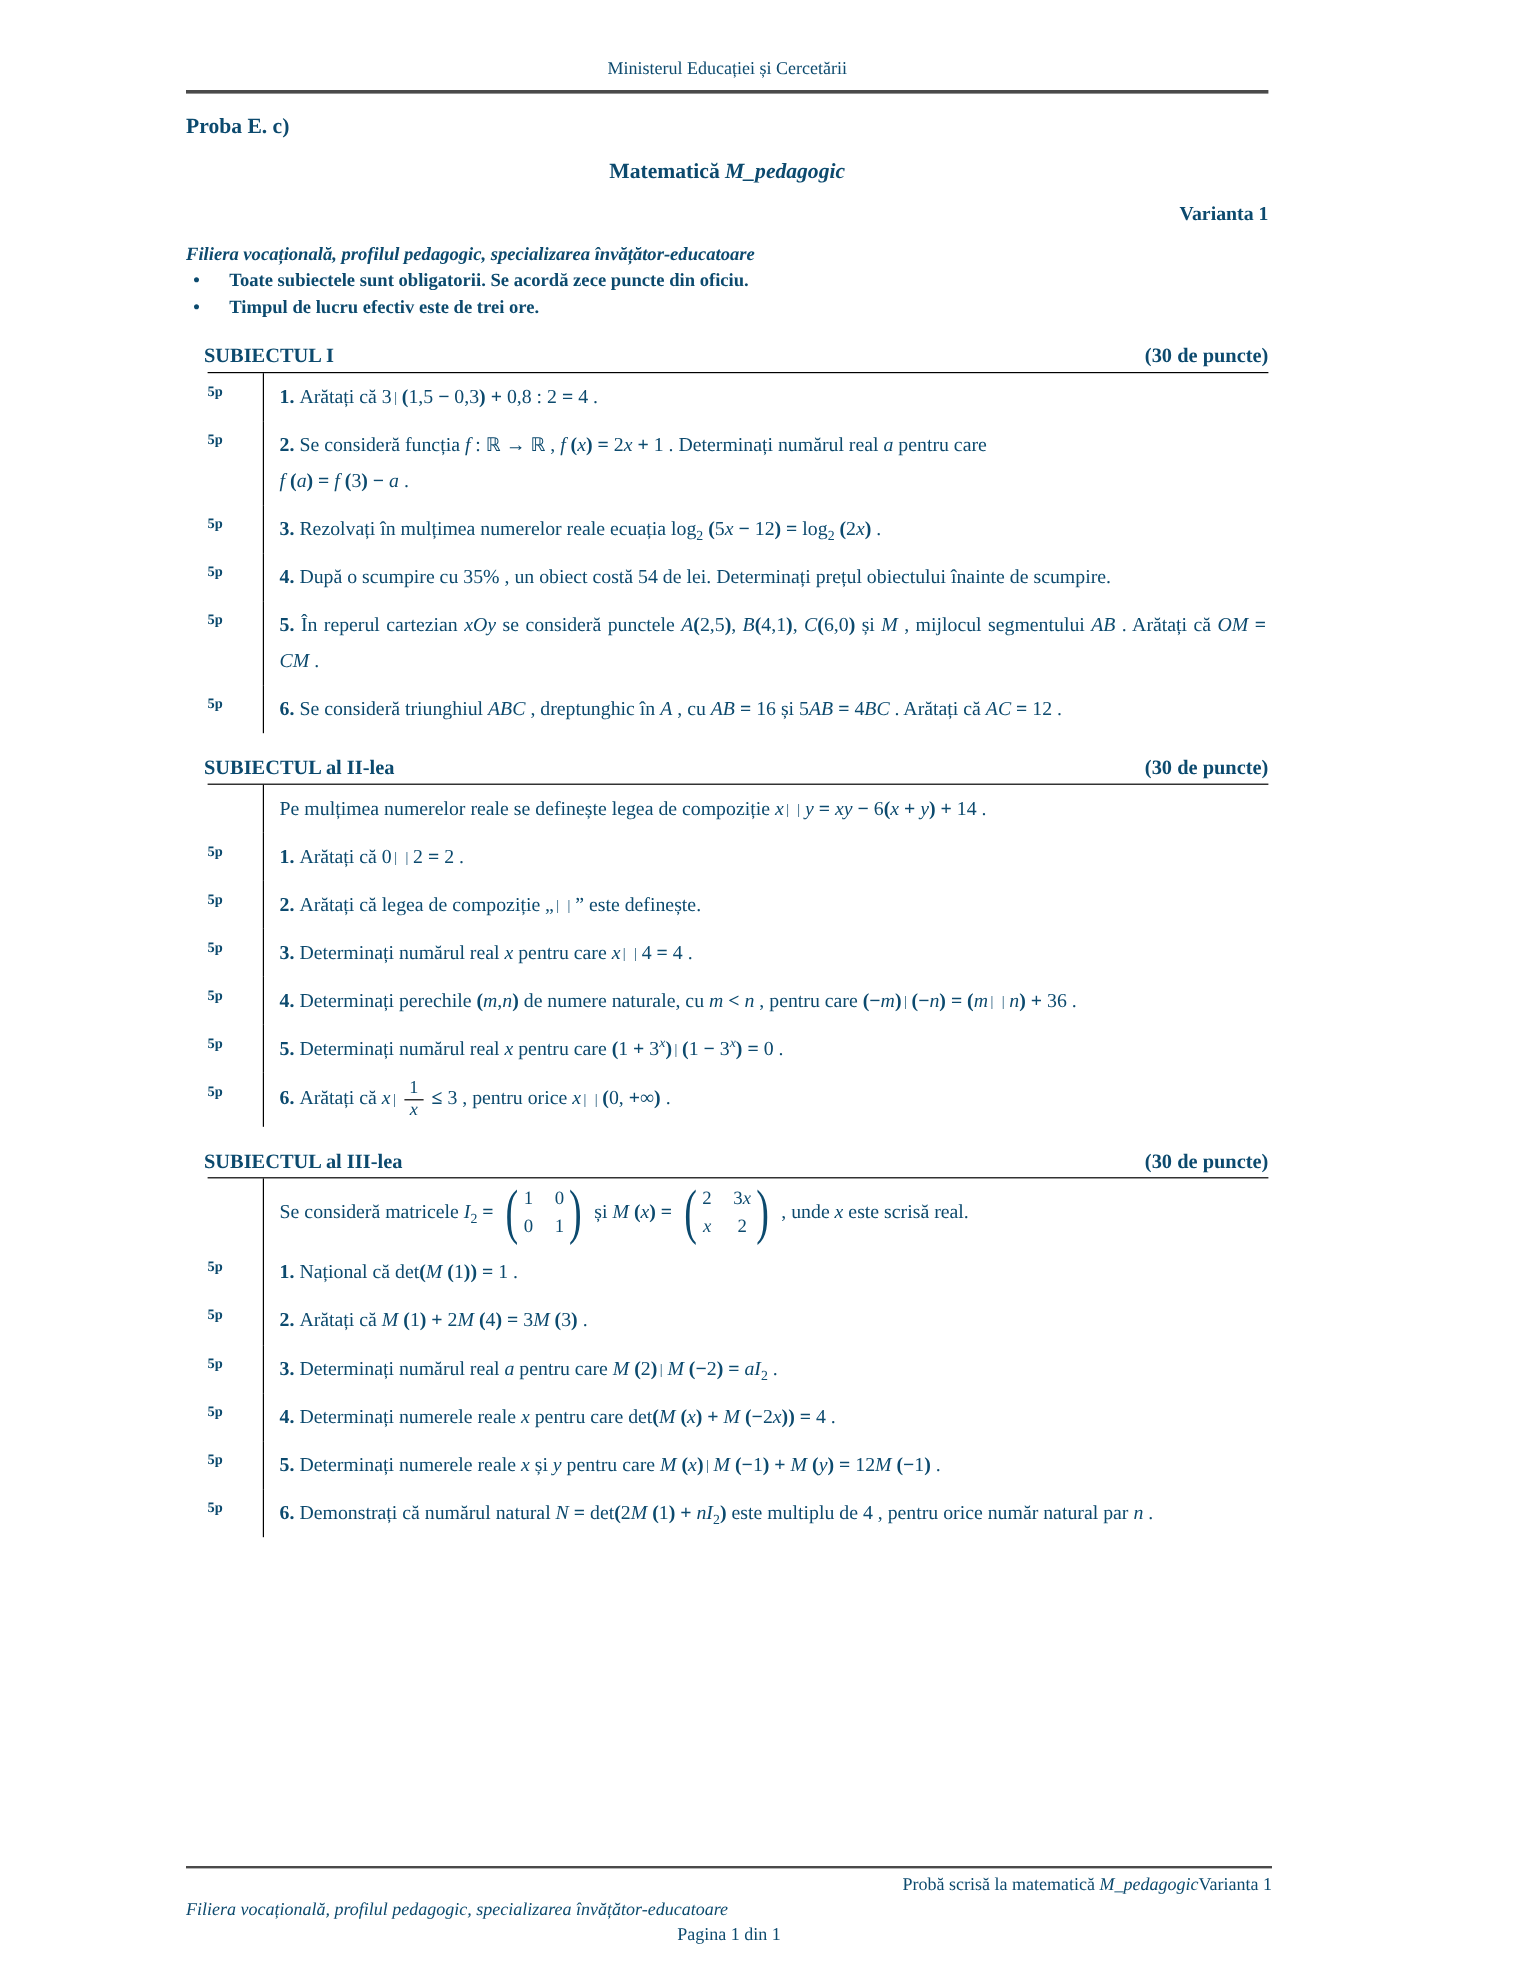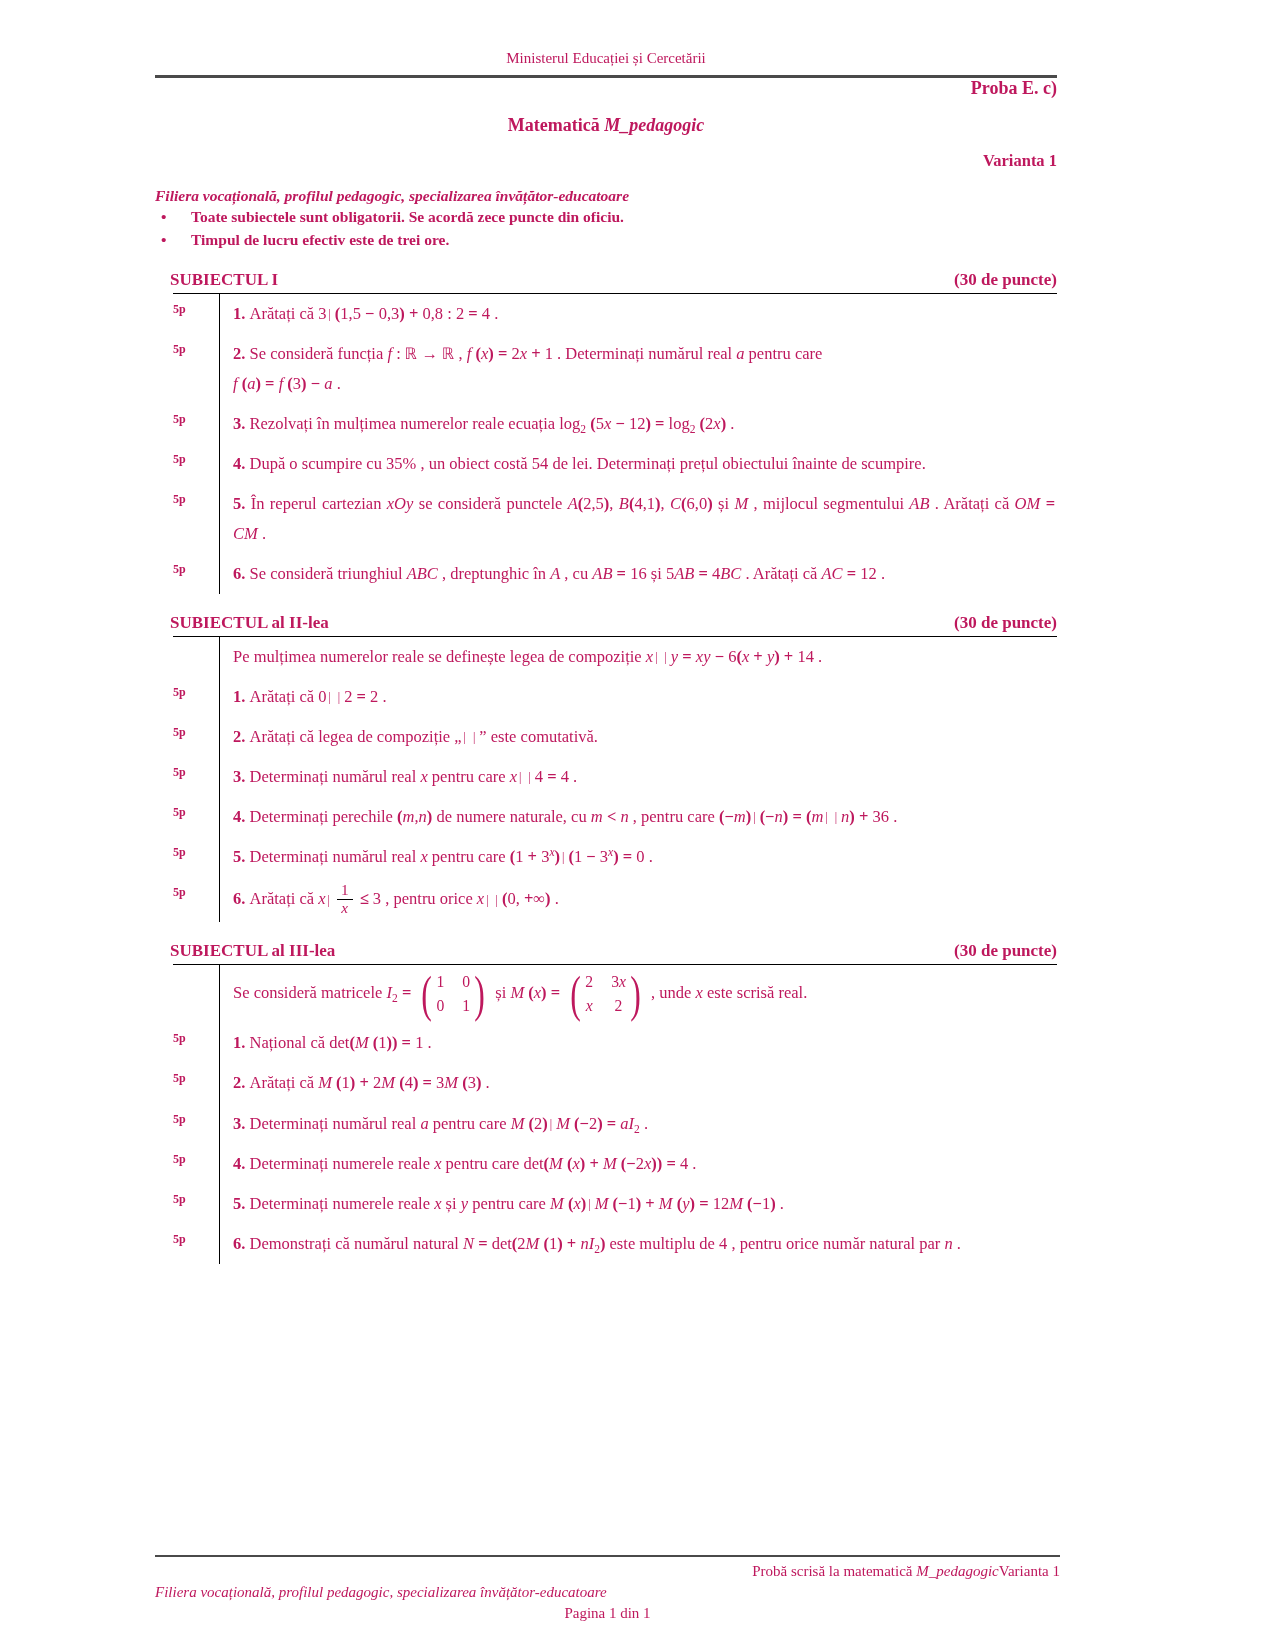--- a/index.html
+++ b/index.html
@@ -1,24 +1,24 @@
 <!DOCTYPE html>
 <html lang="ro"><head>
 <meta charset="utf-8">
 <style>
   html,body{margin:0;padding:0;background:#ffffff;}
   .page{
-    position:relative;width:1275px;height:1650px;background:#fff;color:#be185d;
+    position:relative;width:1275px;height:1650px;background:#fff;color:#0c4a6e;
     font-family:"Liberation Serif","DejaVu Serif",serif;overflow:hidden;
   }
   .content{padding:48px 218px 0 155px;}
   .hdr{font-size:15px;text-align:center;line-height:1.45;}
   .rule-top{border-top:3px solid #4a4a4a;margin-top:5px;}
   .title1{margin-top:27px;font-weight:bold;font-size:18px;text-align:center;}
-  .title2{font-weight:bold;font-size:18px;text-align:right;}
+  .title2{margin-top:17px;font-weight:bold;font-size:18px;text-align:left;}
   .title3{margin-top:16px;font-weight:bold;font-size:18px;text-align:center;}
   .title3 .mi{font-style:italic;}
   .variant{margin-top:15px;text-align:right;font-weight:bold;font-size:16.5px;}
   .filiera{margin-top:16px;font-weight:bold;font-style:italic;font-size:15.5px;}
   .bullet-row{display:flex;font-weight:bold;font-size:15.5px;line-height:1.5;}
   .bullet-dot{width:18px;min-width:18px;padding-left:6px;}
   .bullet-text{padding-left:12px;}
   .sec-head{display:flex;justify-content:space-between;margin-top:19px;font-weight:bold;font-size:17px;padding-left:15px;}
   .sec-table{margin-left:18px;margin-top:3px;border-top:1.7px solid #000;}
   .row{display:flex;}
@@ -108,21 +108,21 @@
           <div class="row">
             <div class="row-pts"></div>
             <div class="row-body"><span class="mn">Pe mulțimea numerelor reale se definește legea de compoziție </span><span class="mi">x</span><span class="mo">| |</span><span class="mi">y</span><span class="mb"> = </span><span class="mi">xy</span><span class="mb"> − </span><span class="mn">6</span><span class="mb">(</span><span class="mi">x</span><span class="mb"> + </span><span class="mi">y</span><span class="mb">) + </span><span class="mn">14 .</span></div>
           </div>
           <div class="row">
             <div class="row-pts">5p</div>
             <div class="row-body"><span class="mb">1. </span><span class="mn">Arătați că 0</span><span class="mo">| |</span><span class="mn">2 </span><span class="mb">= </span><span class="mn">2 .</span></div>
           </div>
           <div class="row">
             <div class="row-pts">5p</div>
-            <div class="row-body"><span class="mb">2. </span><span class="mn">Arătați că legea de compoziție „</span><span class="mo">| |</span><span class="mn">” este comutativă.</span></div>
+            <div class="row-body"><span class="mb">2. </span><span class="mn">Arătați că legea de compoziție „</span><span class="mo">| |</span><span class="mn">” este definește.</span></div>
           </div>
           <div class="row">
             <div class="row-pts">5p</div>
             <div class="row-body"><span class="mb">3. </span><span class="mn">Determinați numărul real </span><span class="mi">x</span><span class="mn"> pentru care </span><span class="mi">x</span><span class="mo">| |</span><span class="mn">4 </span><span class="mb">= </span><span class="mn">4 .</span></div>
           </div>
           <div class="row">
             <div class="row-pts">5p</div>
             <div class="row-body"><span class="mb">4. </span><span class="mn">Determinați perechile </span><span class="mb">(</span><span class="mi">m</span><span class="mn">,</span><span class="mi">n</span><span class="mb">)</span><span class="mn"> de numere naturale, cu </span><span class="mi">m</span><span class="mb"> &lt; </span><span class="mi">n</span><span class="mn"> , pentru care </span><span class="mb">(−</span><span class="mi">m</span><span class="mb">)</span><span class="mo">|</span><span class="mb">(−</span><span class="mi">n</span><span class="mb">) = (</span><span class="mi">m</span><span class="mo">| |</span><span class="mi">n</span><span class="mb">) + </span><span class="mn">36 .</span></div>
           </div>
           <div class="row">

